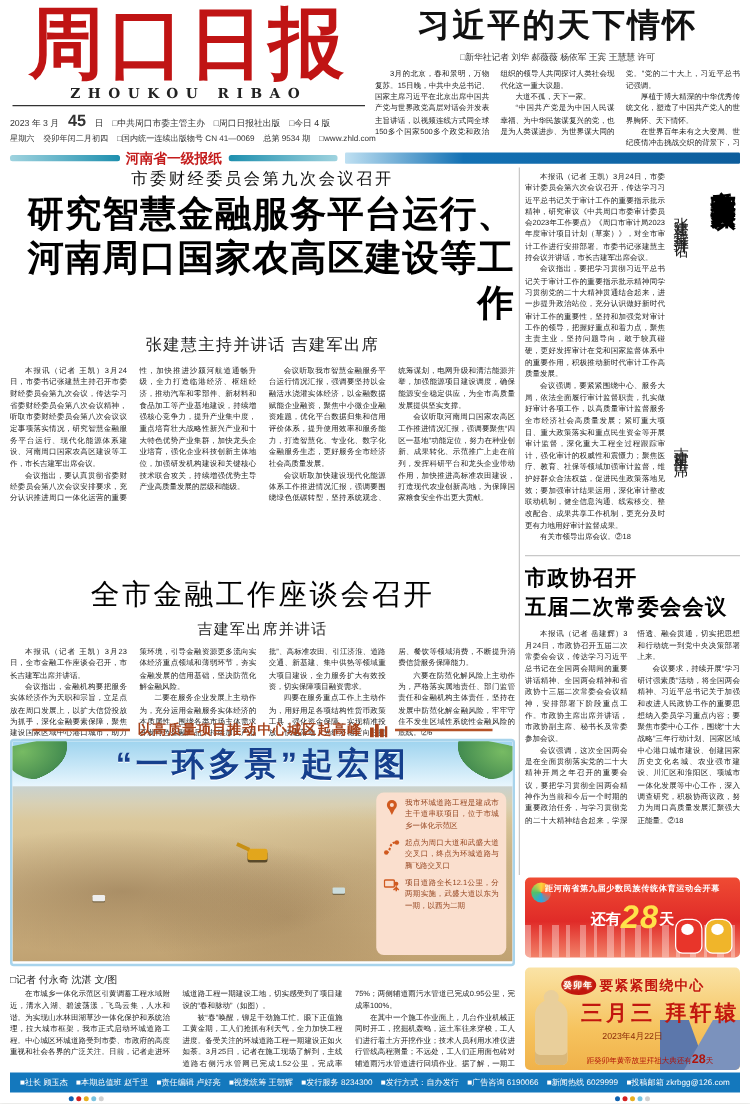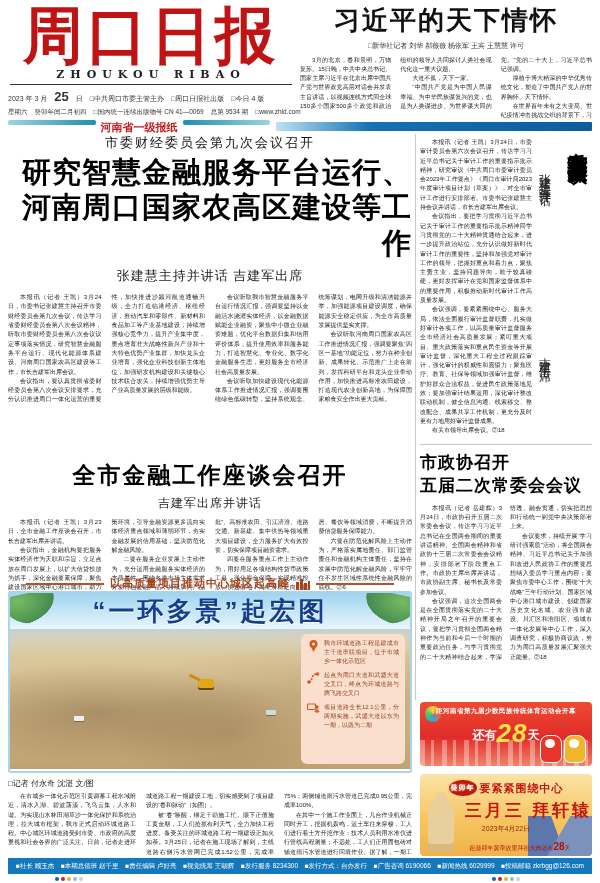--- a/index.html
+++ b/index.html
@@ -7,38 +7,38 @@
   .abs{position:absolute;}
   p{margin:0;}
   
   #masthead{left:8px;top:4px;width:286px;height:116px;text-align:center;}
   .mast-title{font-family:"DejaVu Serif",serif;font-weight:bold;color:#c01414;font-size:60px;line-height:1.05;letter-spacing:4px;transform:scaleY(1.04);}
   .mast-pinyin{font-family:"DejaVu Serif",serif;font-weight:bold;color:#222;font-size:11px;letter-spacing:6px;margin-top:1px;}
   .mast-rule{border-top:1.5px solid #333;margin:3px 2px 2px 2px;}
   .dl-row{font-size:7px;color:#333;text-align:left;white-space:nowrap;line-height:1.55;}
   .dl-row span{margin-right:7px;}
   .dl-day{font-size:13px;font-weight:bold;}
-  #grade-banner{left:8px;top:120px;width:262px;height:12px;display:flex;gap:5px;}
+  #grade-banner{left:8px;top:120px;width:262px;height:12px;display:flex;align-items:center;gap:5px;}
   .grade-bar{flex:1;height:5px;background:linear-gradient(90deg,#9fd3df,#1d8fae);border-radius:2px;}
   .grade-bar.rev{background:linear-gradient(90deg,#1d8fae,#9fd3df);}
   .grade-text{font-size:11px;font-weight:bold;color:#c41c1c;white-space:nowrap;}
   #head-blue-bar{left:276px;top:122px;width:316px;height:9px;background:linear-gradient(90deg,#bfe0f2,#1371b4 30%,#0d5d9c);border-radius:1px;}
   
   #top-article{left:300px;top:6px;width:292px;height:112px;}
   .top-title{font-size:26px;font-weight:bold;color:#111;text-align:center;letter-spacing:2px;line-height:1.1;}
   .top-byline{font-size:7px;color:#333;text-align:center;margin:6px 0 5px 0;}
   .top-body{column-count:3;column-gap:9px;height:66px;overflow:hidden;text-align:justify;}
   .tiny p{font-size:6px;line-height:1.55;color:#222;text-indent:2em;}
   
   #lead{left:8px;top:134px;width:404px;}
   .kicker{font-size:13px;color:#111;text-align:center;letter-spacing:2px;}
   .lead-headline{font-size:29px;font-weight:bold;color:#000;text-align:right;line-height:1.22;letter-spacing:1px;margin-top:3px;}
   .lead-sub{font-size:13px;color:#222;text-align:center;margin-top:6px;letter-spacing:1px;}
   .lead-body{column-count:4;column-gap:10px;height:158px;overflow:hidden;text-align:justify;margin-top:8px;}
-  .fin-head{font-size:23px;font-weight:bold;color:#000;text-align:center;letter-spacing:2px;margin-top:9px;}
+  .fin-head{font-size:23px;font-weight:normal;color:#000;text-align:center;letter-spacing:2px;margin-top:9px;}
   .fin-sub{font-size:12px;color:#222;text-align:center;margin-top:4px;letter-spacing:1px;}
   .fin-body{column-count:4;column-gap:10px;height:116px;overflow:hidden;text-align:justify;margin-top:6px;}
   
   .vrule{left:415px;top:134px;height:566px;width:0;border-left:1px solid #c8c8c8;}
   .hrule-right{left:420px;top:444px;width:172px;border-top:1px solid #c8c8c8;}
   #audit{left:420px;top:136px;width:172px;height:304px;}
   .audit-body{position:absolute;left:0;top:2px;width:112px;height:300px;overflow:hidden;text-align:justify;}
   .vtext{writing-mode:vertical-rl;text-orientation:upright;}
   .audit-sub1{position:absolute;left:116px;top:28px;height:170px;font-size:12px;color:#222;letter-spacing:3px;}
   .audit-sub2{position:absolute;left:116px;top:212px;height:90px;font-size:12px;color:#222;letter-spacing:3px;}
@@ -109,21 +109,21 @@
 </head>
 <body>
 
 <div id="page">
 
   <div id="masthead" class="abs">
     <div class="mast-title">周口日报</div>
     <div class="mast-pinyin">ZHOUKOU RIBAO</div>
     <div class="mast-rule"></div>
     <div class="dl-row">
-      <span>2023 年 3 月</span><span class="dl-day">25</span><span>日</span><span><span>□中共周口市委主管主办</span><span>□周口日报社出版</span><span>□今日 4 版</span></span>
+      <span>2023 年 3 月</span><span class="dl-day">45</span><span>日</span><span><span>□中共周口市委主管主办</span><span>□周口日报社出版</span><span>□今日 4 版</span></span>
     </div>
     <div class="dl-row" style="font-size:6.5px"><span>星期六</span><span>癸卯年闰二月初四</span><span>□国内统一连续出版物号 CN 41—0069</span><span>总第 9534 期</span><span>□www.zhld.com</span></div>
   </div>
   <div id="grade-banner" class="abs">
     <div class="grade-bar"></div>
     <div class="grade-text">河南省一级报纸</div>
     <div class="grade-bar rev"></div>
   </div>
   <div id="head-blue-bar" class="abs"></div>
 

